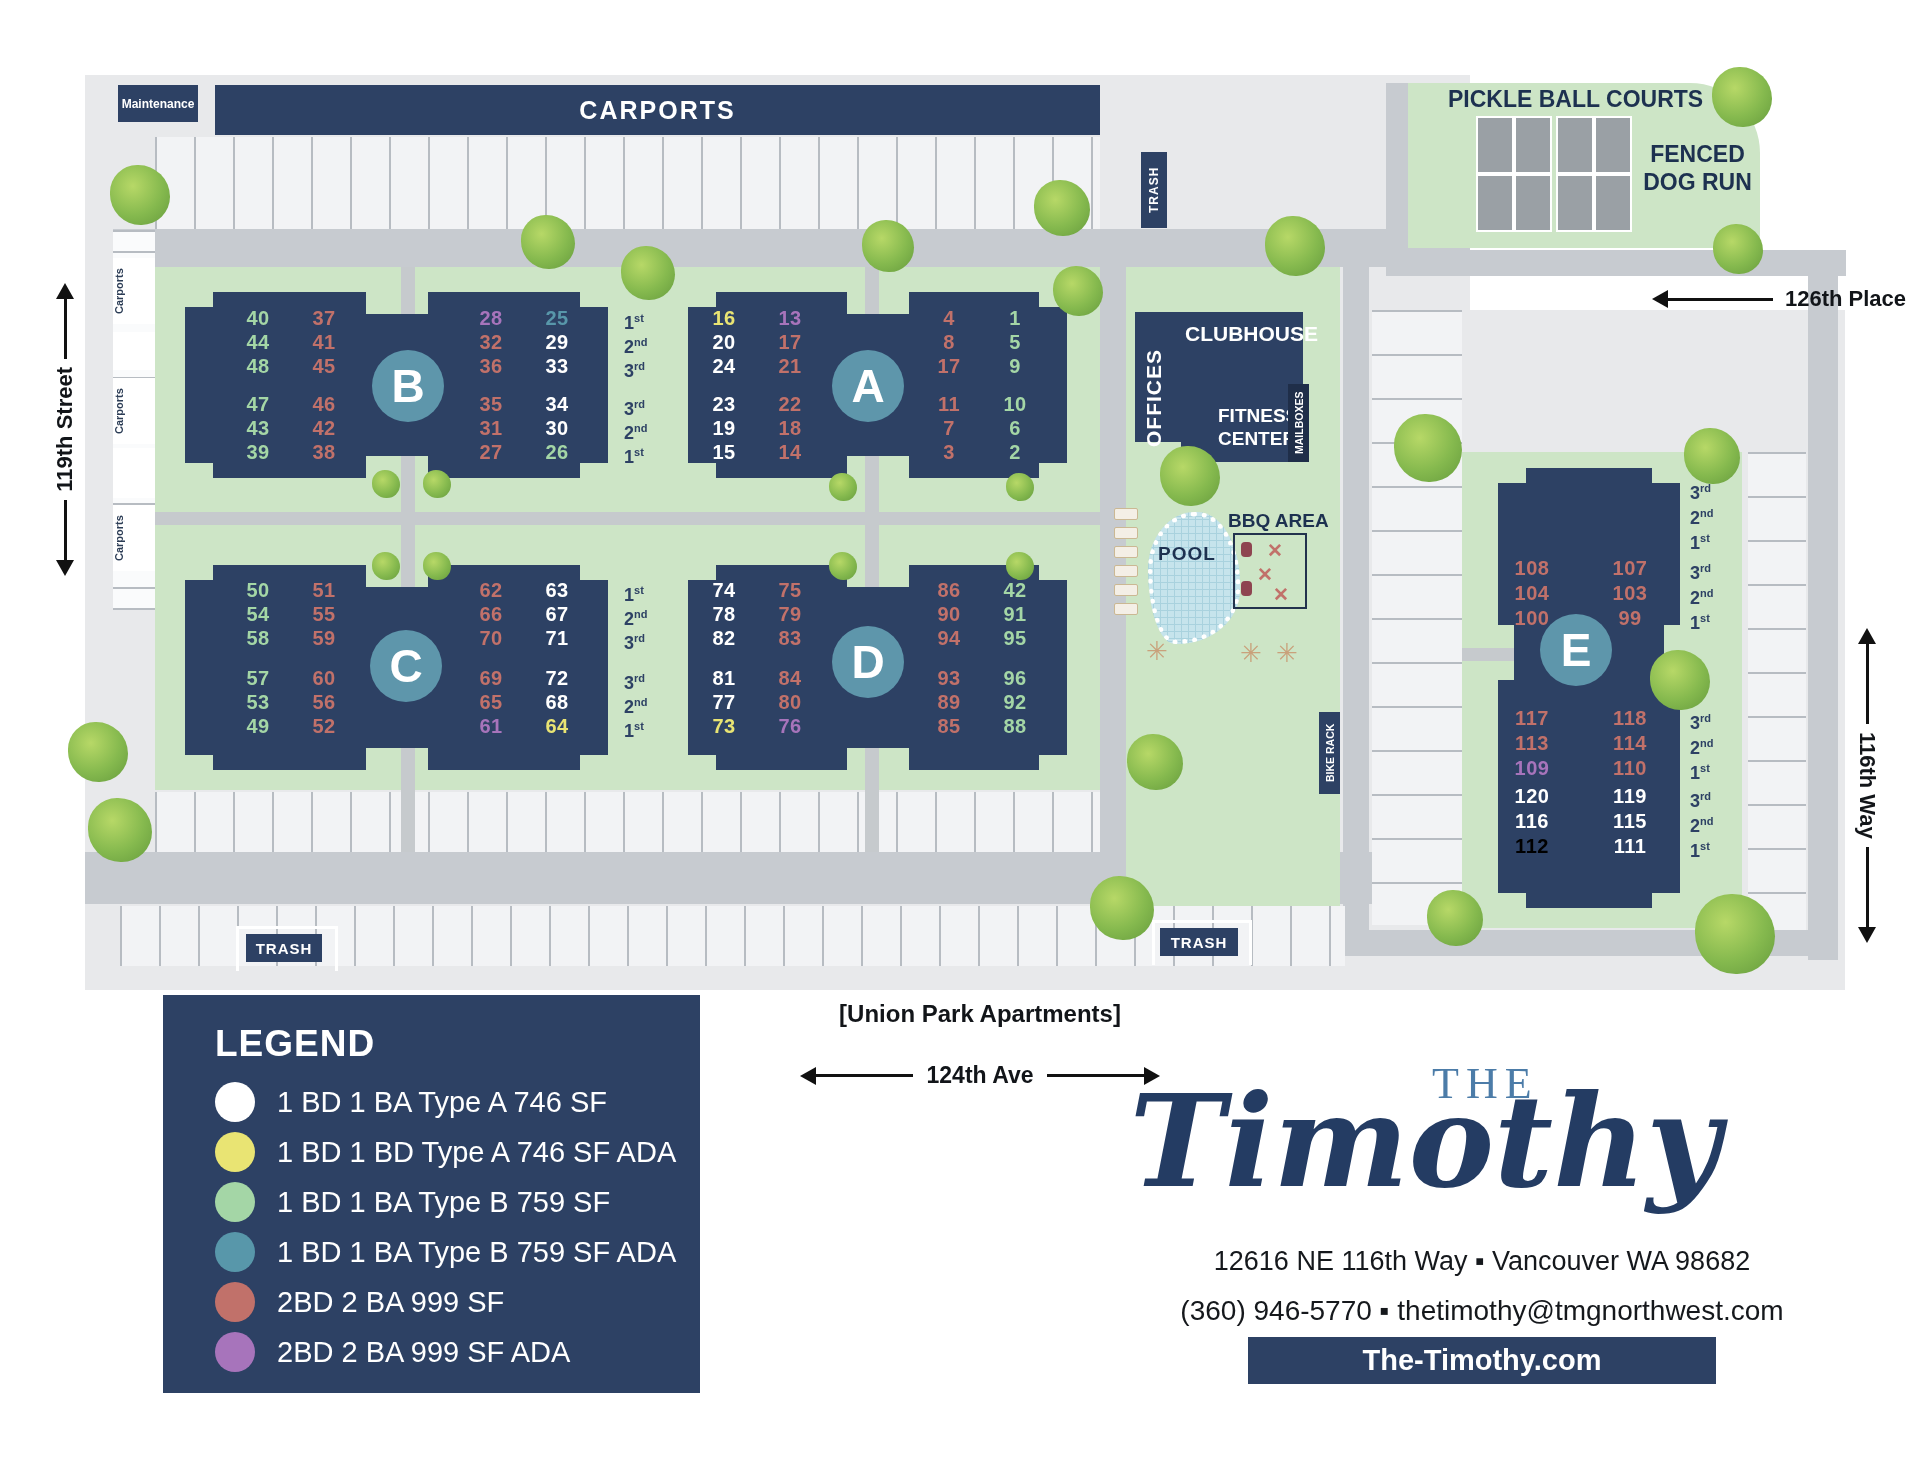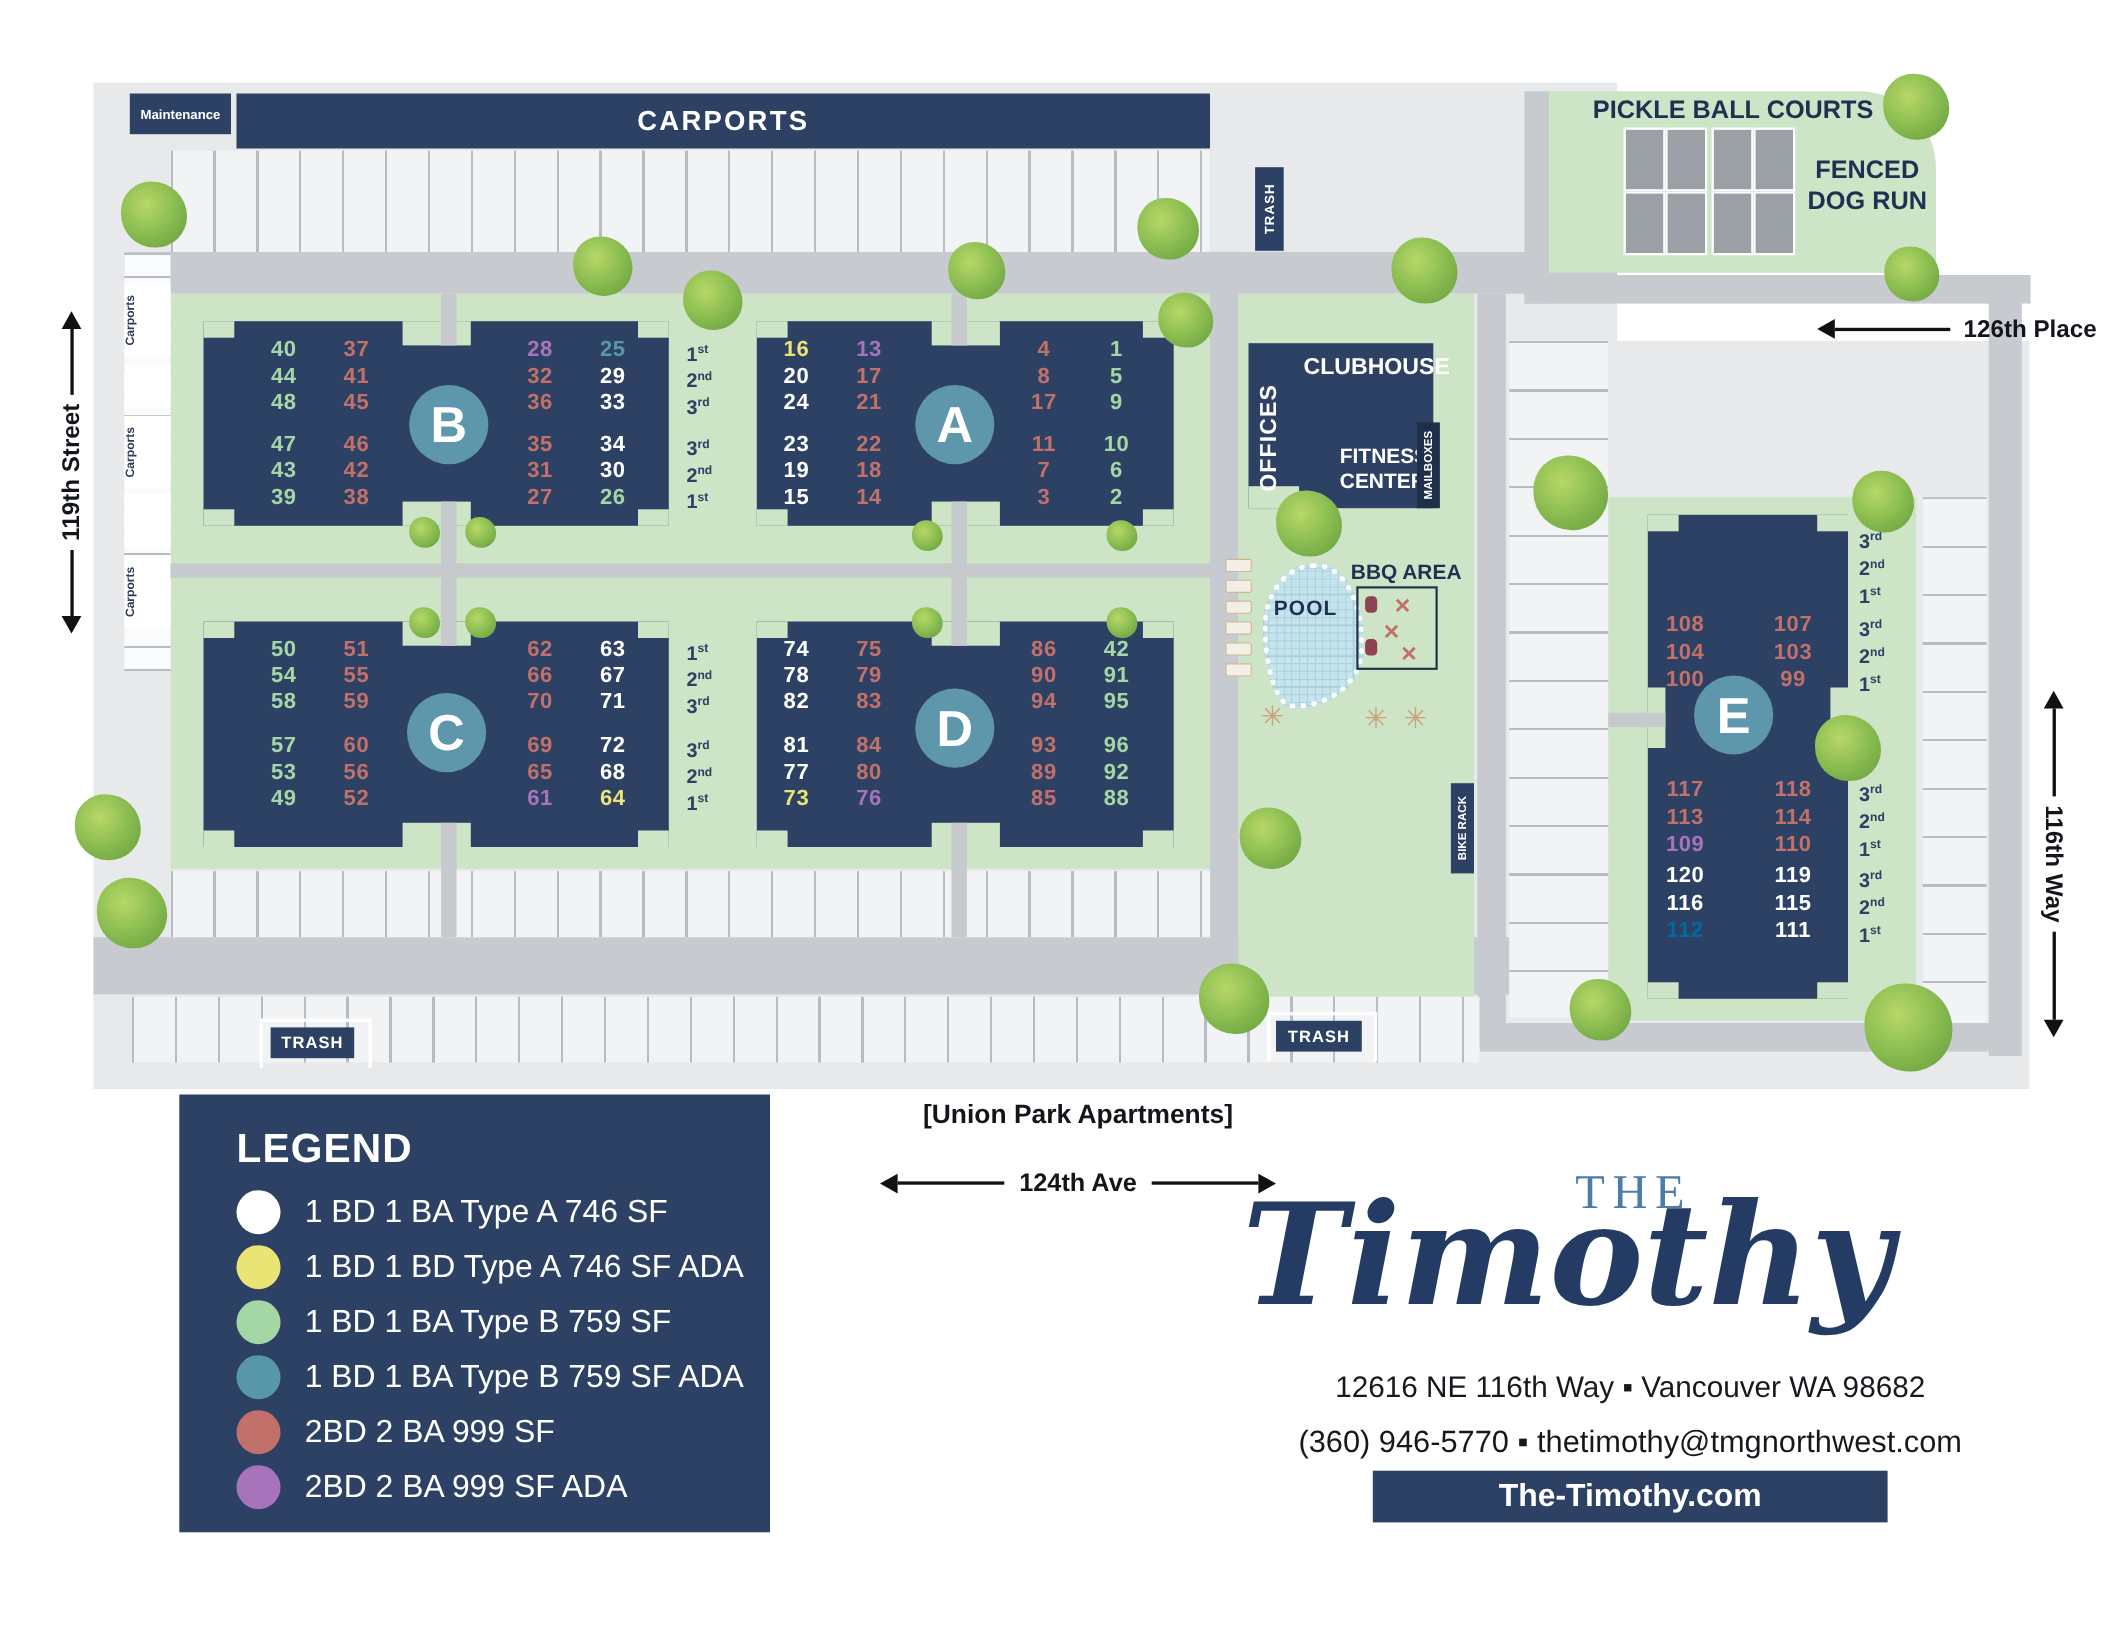--- a/index.html
+++ b/index.html
@@ -107,21 +107,21 @@
   <div class="abs park-h" style="left:1372px;top:310px;width:90px;height:615px;"></div>
   <div class="abs park-h" style="left:1748px;top:452px;width:58px;height:478px;"></div>
   <div class="abs cstrip" style="left:113px;top:230px;width:42px;height:380px;"></div>
   <div class="abs" style="left:113px;top:332px;width:42px;height:38px;background:#fff;"></div>
   <div class="abs" style="left:113px;top:448px;width:42px;height:50px;background:#fff;"></div>
   <div class="abs vtext" style="left:113px;top:258px;width:42px;height:66px;background:#fff;font-size:11px;font-weight:bold;color:#2b3c55;text-align:center;">Carports</div>
   <div class="abs vtext" style="left:113px;top:378px;width:42px;height:66px;background:#fff;font-size:11px;font-weight:bold;color:#2b3c55;text-align:center;">Carports</div>
   <div class="abs vtext" style="left:113px;top:505px;width:42px;height:66px;background:#fff;font-size:11px;font-weight:bold;color:#2b3c55;text-align:center;">Carports</div>
 
   <div class="abs navybox" style="left:215px;top:85px;width:885px;height:50px;font-size:25px;font-weight:bold;letter-spacing:2px;">CARPORTS</div>
-  <div class="abs navybox" style="left:118px;top:85px;width:92px;height:37px;font-size:12px;font-weight:bold;">Maintenance</div>
+  <div class="abs navybox" style="left:118px;top:85px;width:80px;height:37px;font-size:12px;font-weight:bold;">Maintenance</div>
 
   <div class="bldg" style="left:185px;top:292px;width:423px;height:186px;">
     <div class="notch nt"></div>
       <div class="notch nb"></div>
     <div class="corner ctl"></div>
       <div class="corner ctr"></div>
       <div class="corner cbl"></div>
       <div class="corner cbr"></div>
   </div>
   <div class="bldg" style="left:688px;top:292px;width:379px;height:186px;">
@@ -379,21 +379,21 @@
       <div class="ucol">
         <div class="unit" style="color: rgb(193, 113, 106);">118</div>
         <div class="unit" style="color: rgb(193, 113, 106);">114</div>
         <div class="unit" style="color: rgb(193, 113, 106);">110</div>
       </div>
     </div>
   <div class="grid e-g" style="left:1504px;top:784px;gap:42px;">
       <div class="ucol">
         <div class="unit" style="color: rgb(255, 255, 255);">120</div>
         <div class="unit" style="color: rgb(255, 255, 255);">116</div>
-        <div class="unit" style="color: #0369a1;">112</div>
+        <div class="unit" style="color: #000000;">112</div>
       </div>
       <div class="ucol">
         <div class="unit" style="color: rgb(255, 255, 255);">119</div>
         <div class="unit" style="color: rgb(255, 255, 255);">115</div>
         <div class="unit" style="color: rgb(255, 255, 255);">111</div>
       </div>
     </div>
 
   <div class="floorcol" style="left:624px;top:306px;">
       <div>1<sup>st</sup></div>

